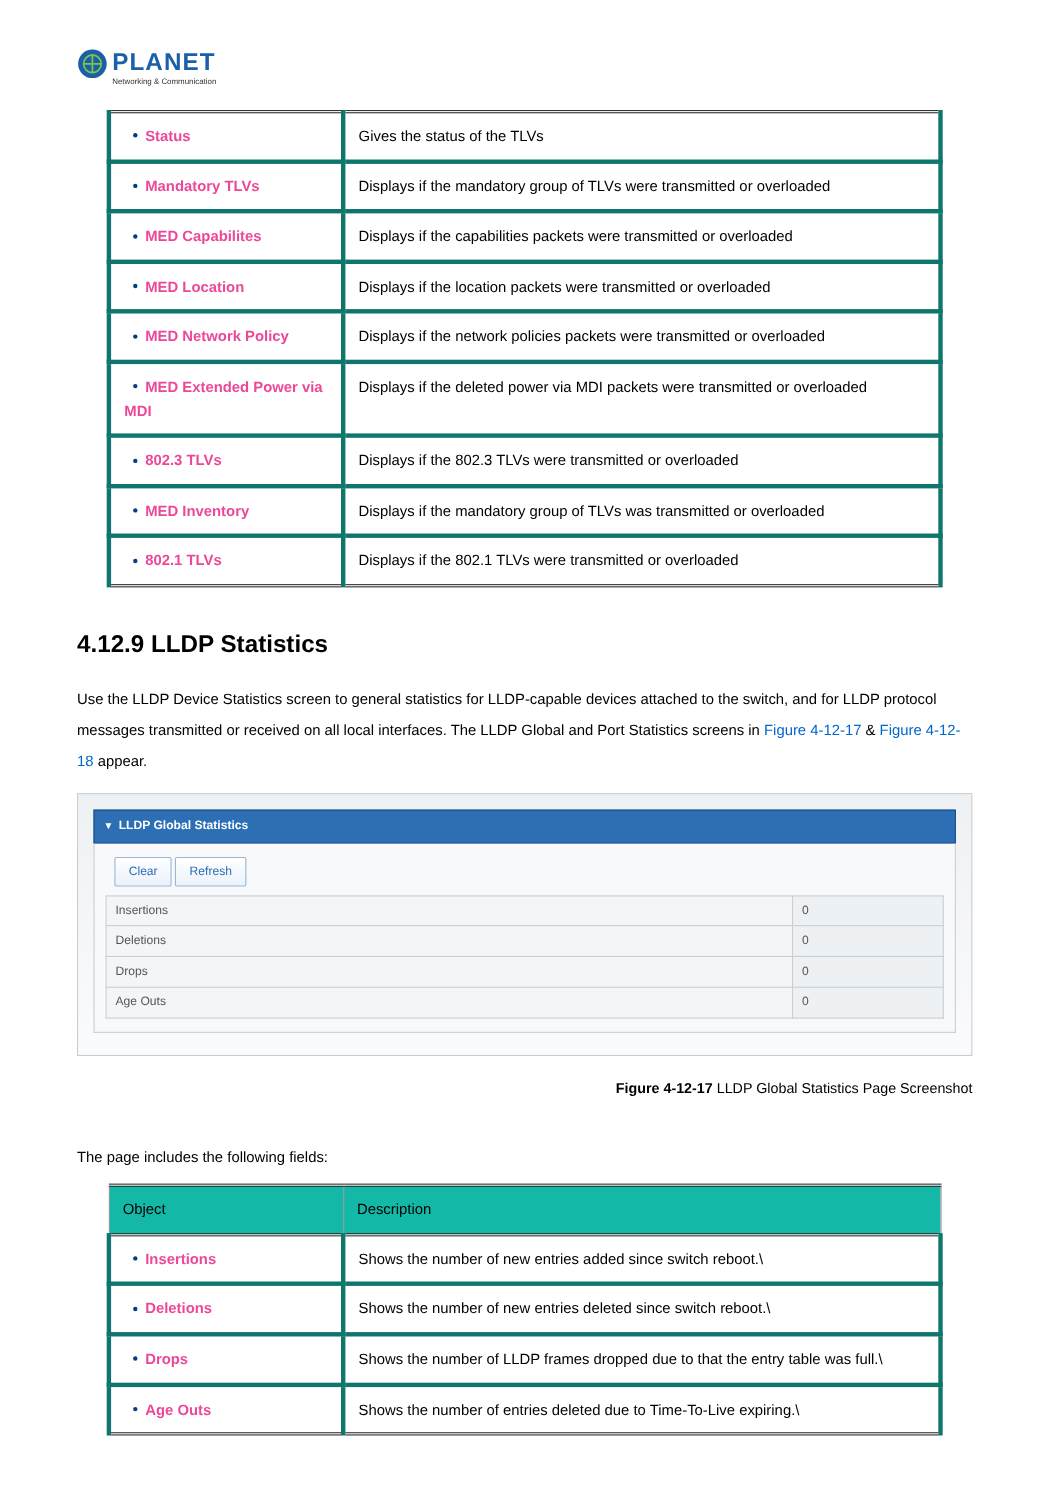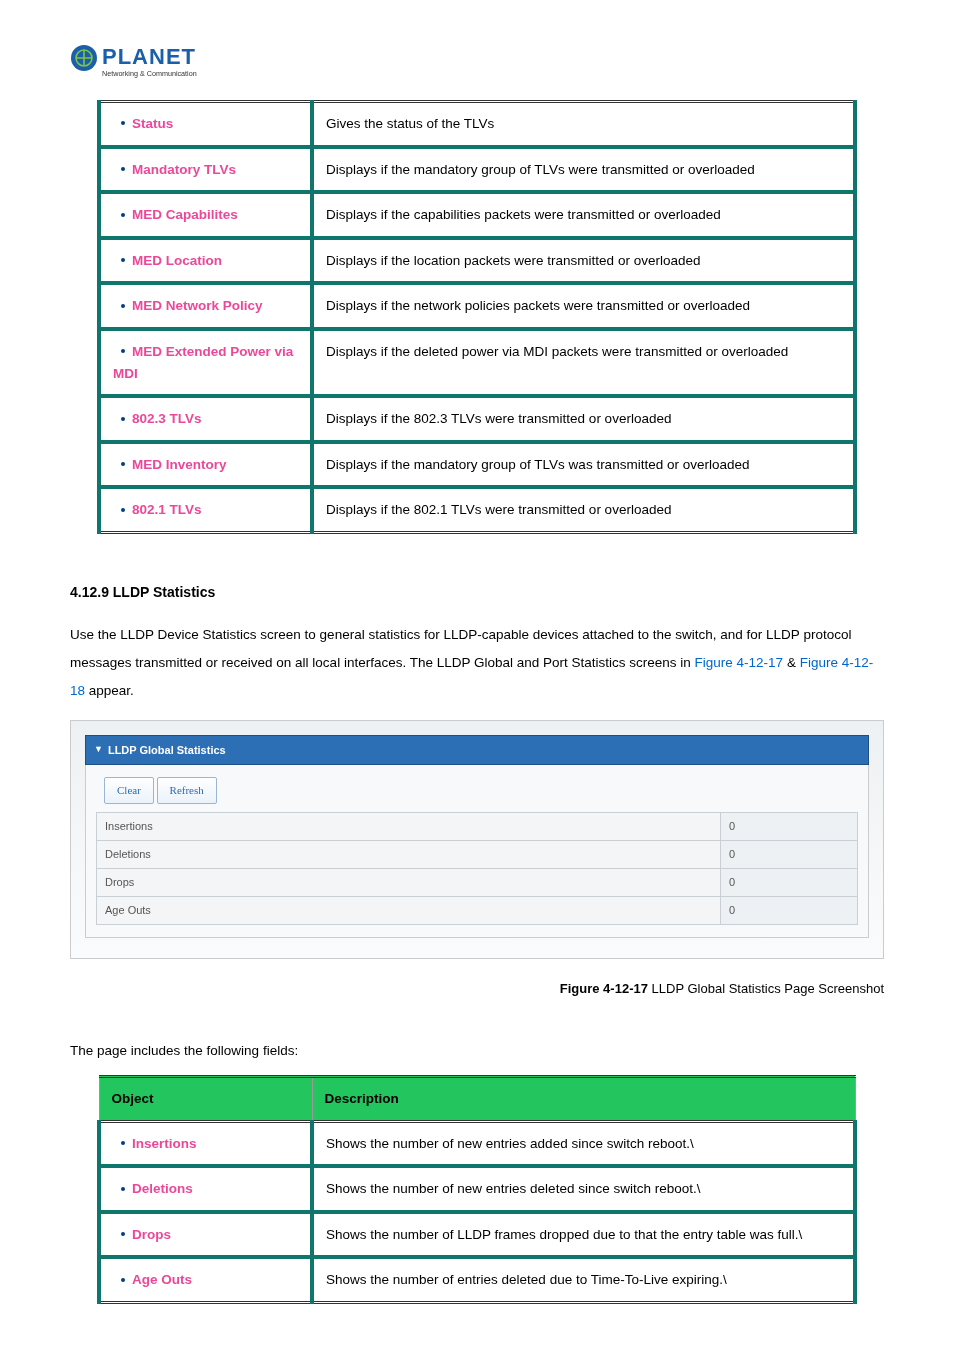--- a/index.html
+++ b/index.html
@@ -43,31 +43,31 @@
       content: "";
       display: inline-block;
       width: 4px;
       height: 4px;
       background: #004080;
       border-radius: 50%;
       margin: 0 7px 2px 8px;
       vertical-align: middle;
     }
     table.definition-table thead th {
-      background: #22c55e;
+      background: #14b8a6;
       text-align: left;
       padding: 8px 12px;
-      font-weight: bold;
+      font-weight: normal;
       border: 1px solid #999;
       border-top: 3px double #333;
     }
     h2.section-title {
-      font-size: 14px;
+      font-size: 22px;
       font-weight: bold;
-      margin: 45px 0 15px 0;
+      margin: 31px 0 15px 0;
     }
     p.body-text {
       font-size: 13.5px;
       line-height: 2.1;
       margin: 0 0 10px 0;
     }
     a.fig-link { color: #0066cc; text-decoration: none; }
 
     
     .screenshot {
@@ -91,21 +91,21 @@
     }
     .panel-header .arrow {
       font-size: 9px;
     }
     .panel-body {
       background: #f8f9fa;
       border: 1px solid #ccc;
       border-top: none;
       padding: 10px 10px 12px 10px;
     }
-    .btn-row { margin: 2px 0 8px 8px; font-family: Liberation Serif, serif; }
+    .btn-row { margin: 2px 0 8px 8px; }
     .ui-btn {
       display: inline-block;
       border: 1px solid #9ab6d4;
       background: linear-gradient(#fff,#eaf2fa);
       color: #2a6eb8;
       padding: 2px 12px;
       font-size: 11px;
       cursor: pointer;
       border-radius: 2px;
     }

